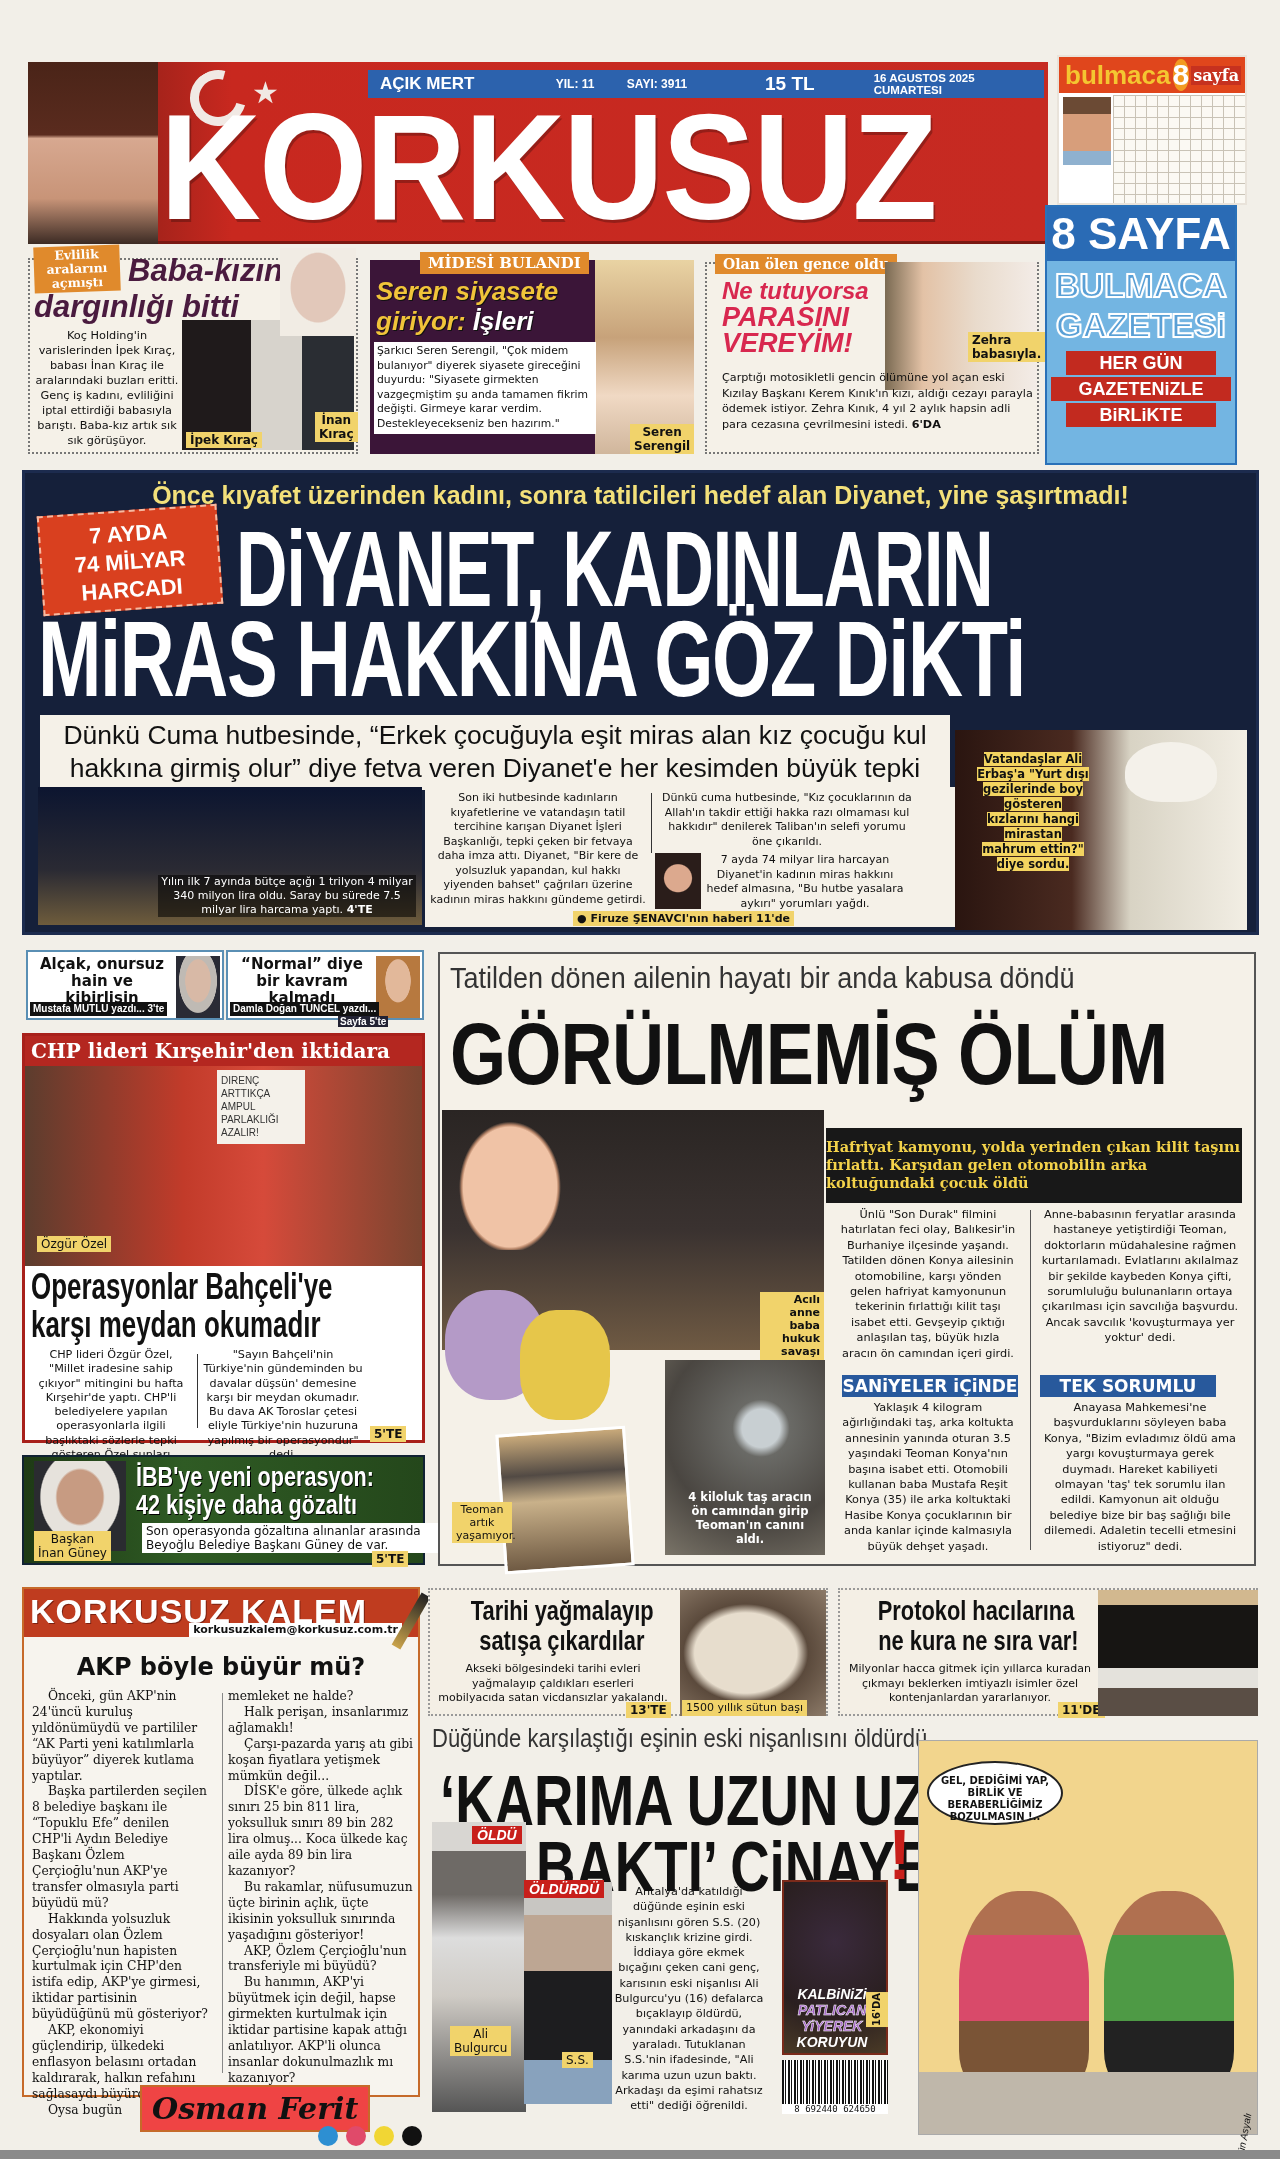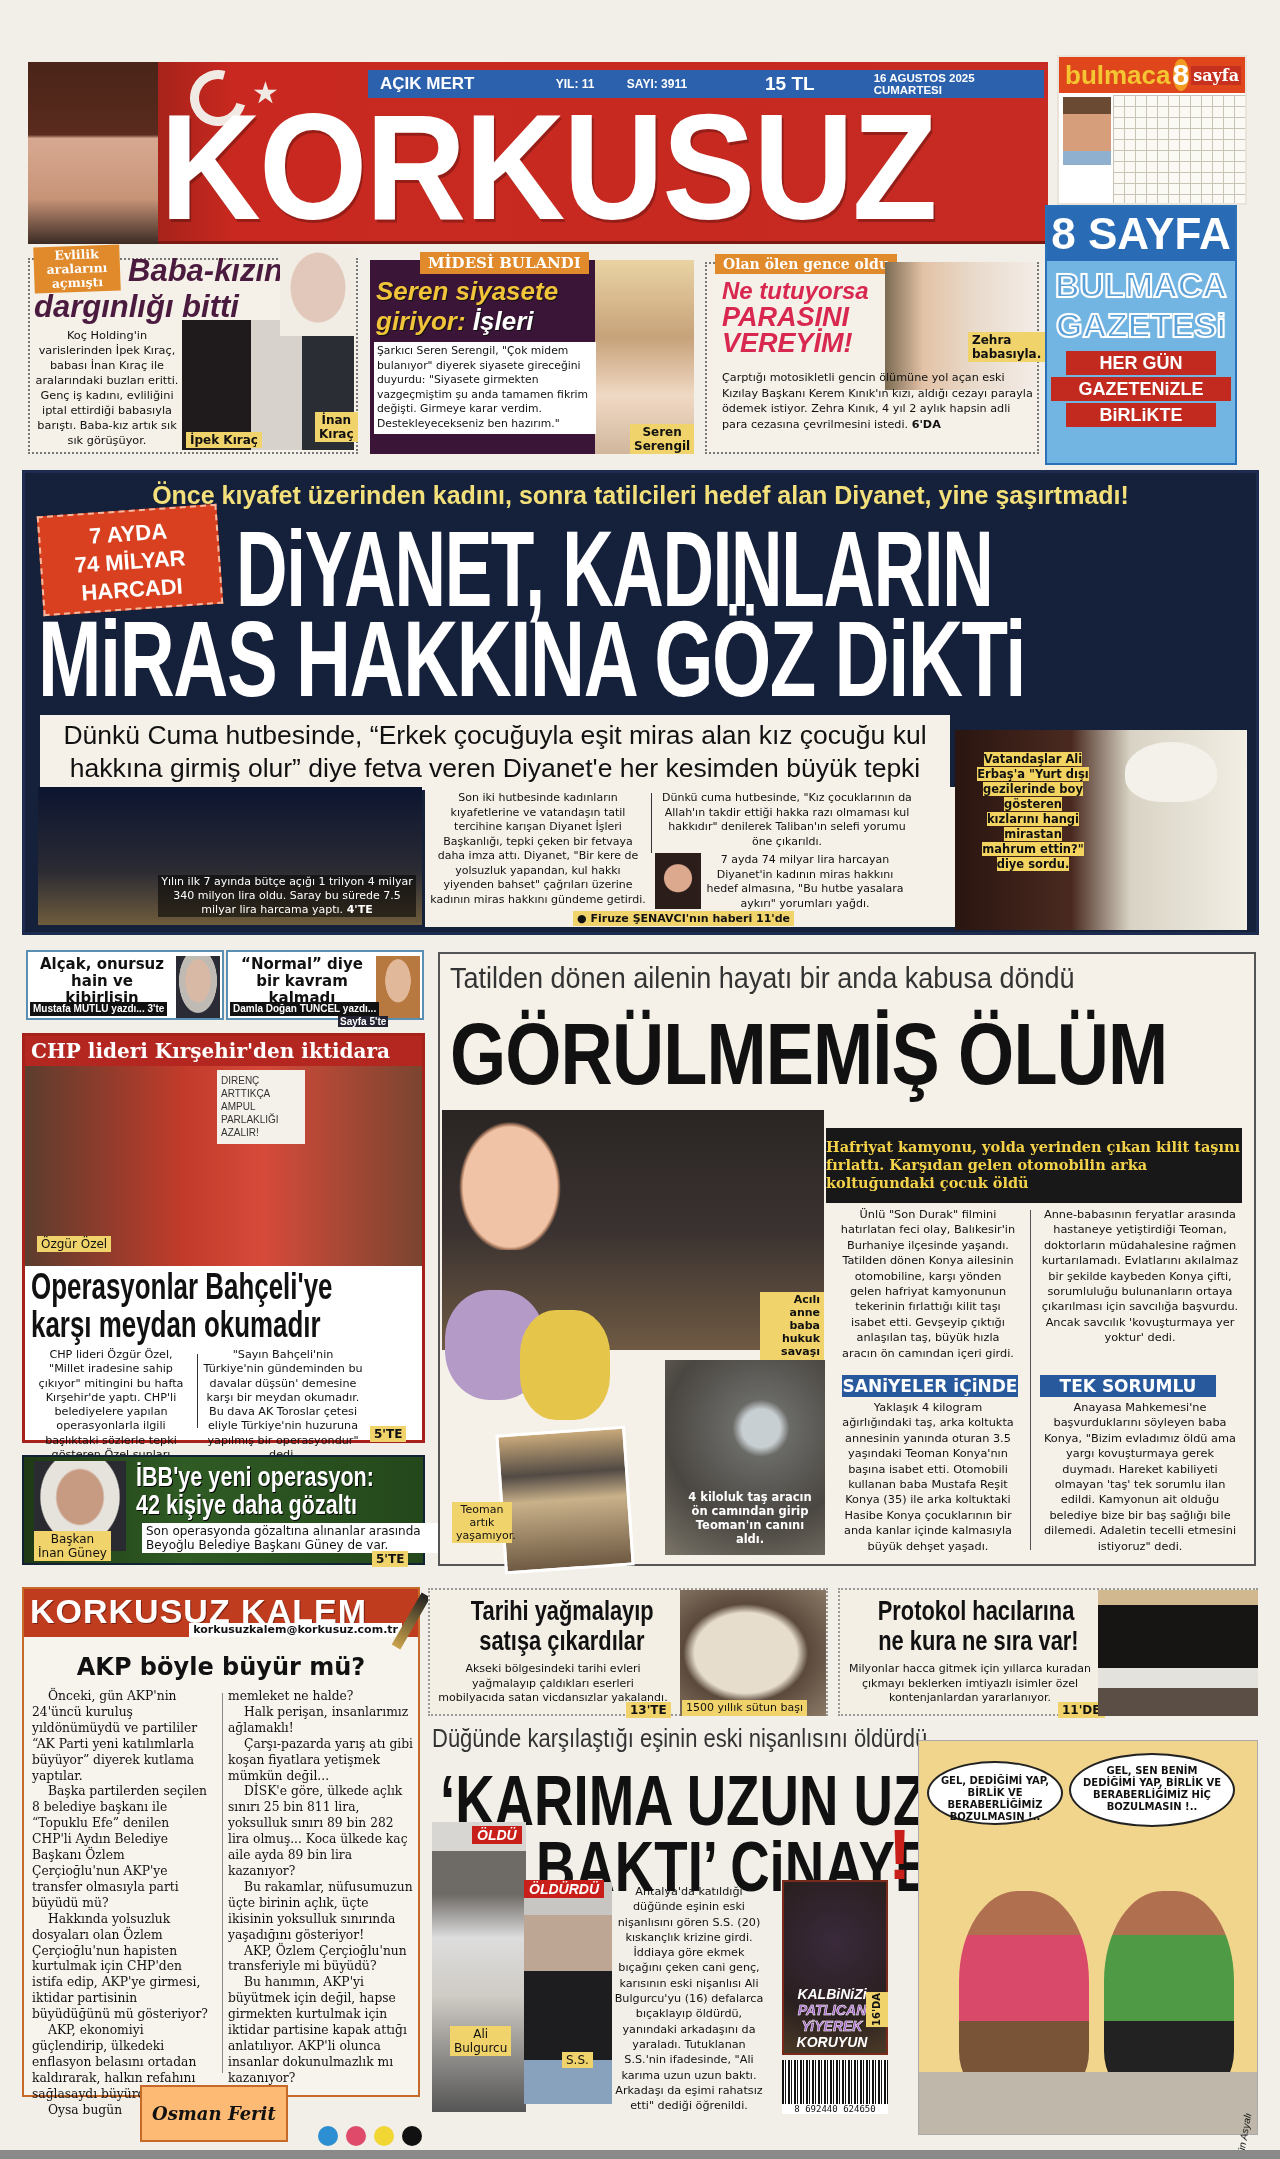--- a/index.html
+++ b/index.html
@@ -52,21 +52,21 @@
 #story{left:438px;top:952px;width:818px;height:614px;background:#f5f1e8;border:2px solid #555}
 #gorul{left:450px;top:1010px;font-size:88px;line-height:88px;font-weight:700;letter-spacing:-1px;transform:scaleX(.82);transform-origin:left top;white-space:nowrap}
 #hafri{left:826px;top:1128px;width:416px;height:75px;background:#181818;color:#f3d24a;font-family:"DejaVu Serif",serif;font-weight:700;font-size:14.5px;line-height:18px;text-align:left;padding-top:10px}
 .subhd{background:#28599c;color:#fff;font-weight:700;font-size:17px;text-align:center;line-height:22px;font-family:"DejaVu Sans",sans-serif}
 
 #kalem{left:22px;top:1587px;width:398px;height:510px;border:2px solid #c66a2a;background:#f7f4ee}
 #kalem .bar{background:#bf3c1f;height:48px;color:#fff;font-weight:700;font-size:34px;line-height:44px;padding-left:6px;letter-spacing:1px;text-shadow:1px 1px 0 #7a2010}
 #kalem .mail{position:absolute;right:16px;top:34px;background:#fff;font-size:11px;font-weight:700;padding:0 4px;line-height:14px;font-family:"DejaVu Sans",sans-serif}
 .kcol{font-family:"DejaVu Serif",serif;font-size:12.3px;line-height:15.9px}
 .kcol p{text-indent:16px}
-#sign{left:140px;top:2085px;background:#fdba74;border:2px solid #c66a2a;font-family:"DejaVu Serif",serif;font-style:italic;font-weight:700;font-size:18px;padding:16px 10px}
+#sign{left:140px;top:2085px;background:#ef4444;border:2px solid #c66a2a;font-family:"DejaVu Serif",serif;font-style:italic;font-weight:700;font-size:30px;padding:4px 10px}
 
 .mini{border:2px dotted #999;background:#f4efe5}
 .mini .hd{font-size:28px;font-weight:700;line-height:30px;transform:scaleX(.78);transform-origin:left top;white-space:nowrap;display:inline-block}
 
 #karima1{left:440px;top:1768px;font-size:70px;font-weight:700;line-height:66px;transform:scaleX(.78);transform-origin:left top;white-space:nowrap}
 #karima2{left:536px;top:1834px;font-size:70px;font-weight:700;line-height:66px;transform:scaleX(.78);transform-origin:left top;white-space:nowrap}
 .redtag{background:#c81f1b;color:#fff;font-weight:700;font-style:italic;font-size:14px;padding:0 5px;line-height:18px}
 #cartoon{left:918px;top:1740px;width:340px;height:395px;background:#f2d58d;border:1px solid #aaa}
 .bubble{position:absolute;background:#fff;border:2px solid #222;border-radius:50%;text-align:center;font-size:10px;font-weight:700;line-height:12px;padding:12px 8px;font-family:"DejaVu Sans",sans-serif}
 #cmyk{left:318px;top:2126px;display:flex;gap:8px}
@@ -311,21 +311,20 @@
     <div style="color:#a05ec5;-webkit-text-stroke:.5px #fff">YiYEREK</div>
     <div style="color:#fff">KORUYUN</div>
   </div>
   <div class="cap" style="position:absolute;right:-2px;top:110px;writing-mode:vertical-rl;transform:rotate(180deg);font-size:10px">16'DA</div>
 </div>
 <div class="abs" style="left:782px;top:2060px;width:106px;height:44px;background:repeating-linear-gradient(90deg,#111 0 2px,#fff 2px 3px,#111 3px 4px,#fff 4px 6px)"></div>
 <div class="abs" style="left:782px;top:2104px;width:106px;font-size:9px;text-align:center;background:#fff;font-family:'DejaVu Sans Mono',monospace">8 692440 624650</div>
 
 <div id="cartoon" class="abs">
   <div class="bubble" style="left:8px;top:20px;width:136px;height:64px">GEL, DEDİĞİMİ YAP, BİRLİK VE BERABERLİĞİMİZ BOZULMASIN !..</div>
-  <div class="bubble" style="left:150px;top:12px;width:166px;height:74px;padding-top:10px">GEL, SEN BENİM DEDİĞİMİ YAP, BİRLİK VE BERABERLİĞİMİZ HİÇ BOZULMASIN !..</div>
   <div style="position:absolute;left:40px;top:150px;width:130px;height:200px;border-radius:45% 45% 20% 20%;background:linear-gradient(180deg,#b07050 0 22%,#d94a6a 22% 65%,#7a5436 65%)"></div>
   <div style="position:absolute;left:185px;top:150px;width:130px;height:200px;border-radius:45% 45% 20% 20%;background:linear-gradient(180deg,#b07050 0 22%,#4e9a45 22% 65%,#222 65%)"></div>
   <div style="position:absolute;left:0;bottom:0;width:100%;height:62px;background:#bfb7aa"></div>
   <div style="position:absolute;right:4px;bottom:20px;font-style:italic;font-size:10px;transform:rotate(-80deg);transform-origin:right bottom">Ergün Asyalı</div>
 </div>
 
 <div id="cmyk" class="abs">
   <span style="background:#2d8fd2"></span>
   <span style="background:#e04a6a"></span>
   <span style="background:#f1d634"></span>

